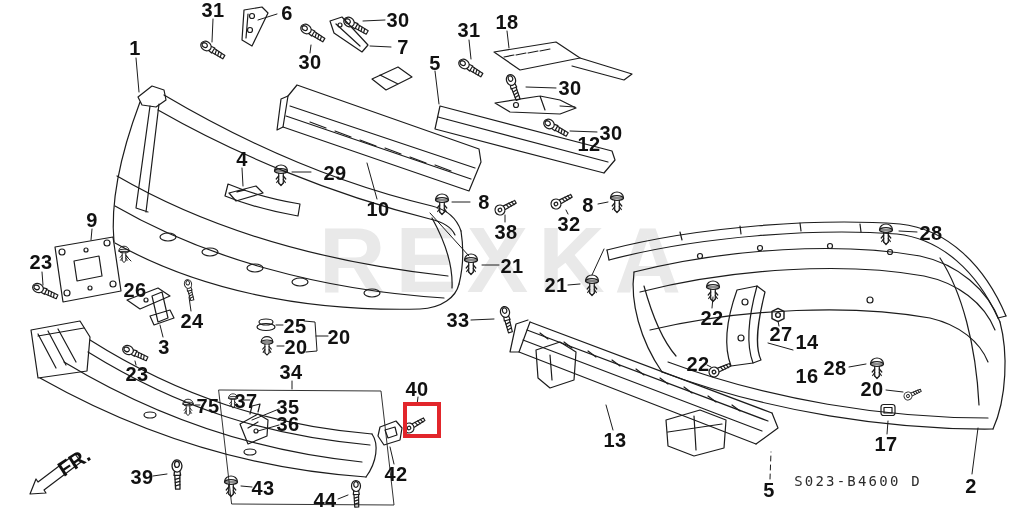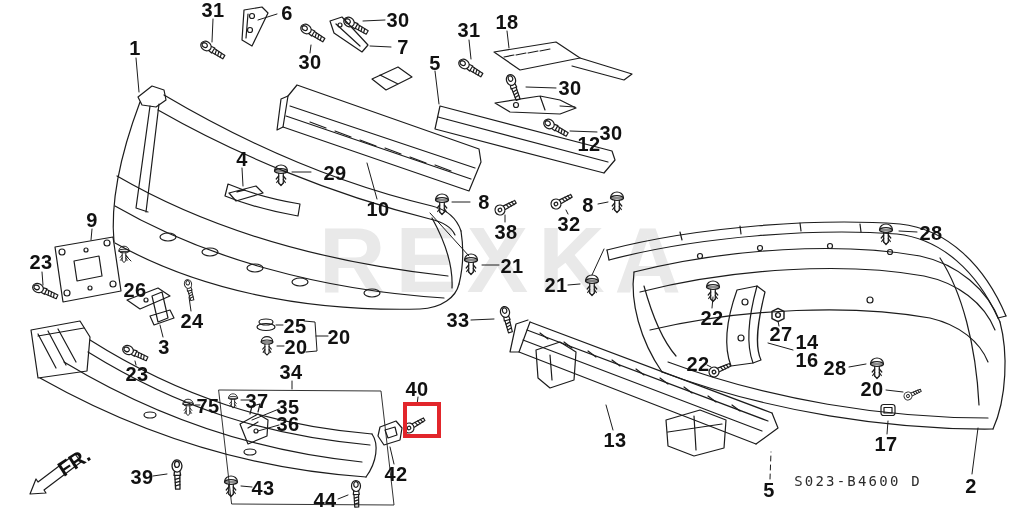--- a/index.html
+++ b/index.html
@@ -302,32 +302,32 @@
       <div class="callout" style="left: 164px; top: 347px;">3</div>
       <div class="callout" style="left: 137px; top: 374px;">23</div>
       <div class="callout" style="left: 295px; top: 326px; text-align: right;">25</div>
       <div class="callout" style="left: 296px; top: 347px;">20</div>
       <div class="callout" style="left: 339px; top: 337px;">20</div>
       <div class="callout" style="left: 512px; top: 266px;">21</div>
       <div class="callout" style="left: 556px; top: 285px;">21</div>
       <div class="callout" style="left: 458px; top: 320px;">33</div>
       <div class="callout" style="left: 291px; top: 372px;">34</div>
       <div class="callout" style="left: 208px; top: 406px;">75</div>
-      <div class="callout" style="left: 257px; top: 401px;">37</div>
+      <div class="callout" style="left: 246px; top: 401px;">37</div>
       <div class="callout" style="left: 288px; top: 407px;">35</div>
       <div class="callout" style="left: 288px; top: 424px;">36</div>
       <div class="callout" style="left: 417px; top: 389px;">40</div>
       <div class="callout" style="left: 396px; top: 474px;">42</div>
       <div class="callout" style="left: 142px; top: 477px;">39</div>
       <div class="callout" style="left: 263px; top: 488px;">43</div>
       <div class="callout" style="left: 325px; top: 500px;">44</div>
       <div class="callout" style="left: 712px; top: 318px;">22</div>
       <div class="callout" style="left: 781px; top: 334px;">27</div>
       <div class="callout" style="left: 807px; top: 342px;">14</div>
-      <div class="callout" style="left: 807px; top: 360px;">16</div>
+      <div class="callout" style="left: 807px; top: 376px;">16</div>
       <div class="callout" style="left: 698px; top: 364px;">22</div>
       <div class="callout" style="left: 835px; top: 368px;">28</div>
       <div class="callout" style="left: 872px; top: 389px;">20</div>
       <div class="callout" style="left: 931px; top: 233px;">28</div>
       <div class="callout" style="left: 886px; top: 444px;">17</div>
       <div class="callout" style="left: 615px; top: 440px;">13</div>
       <div class="callout" style="left: 769px; top: 490px;">5</div>
       <div class="callout" style="left: 971px; top: 486px;">2</div>
     </div>
   <div class="highlight" style="left: 403px; top: 402px; width: 38px; height: 36px; border-color: rgb(226, 38, 43);"></div>

